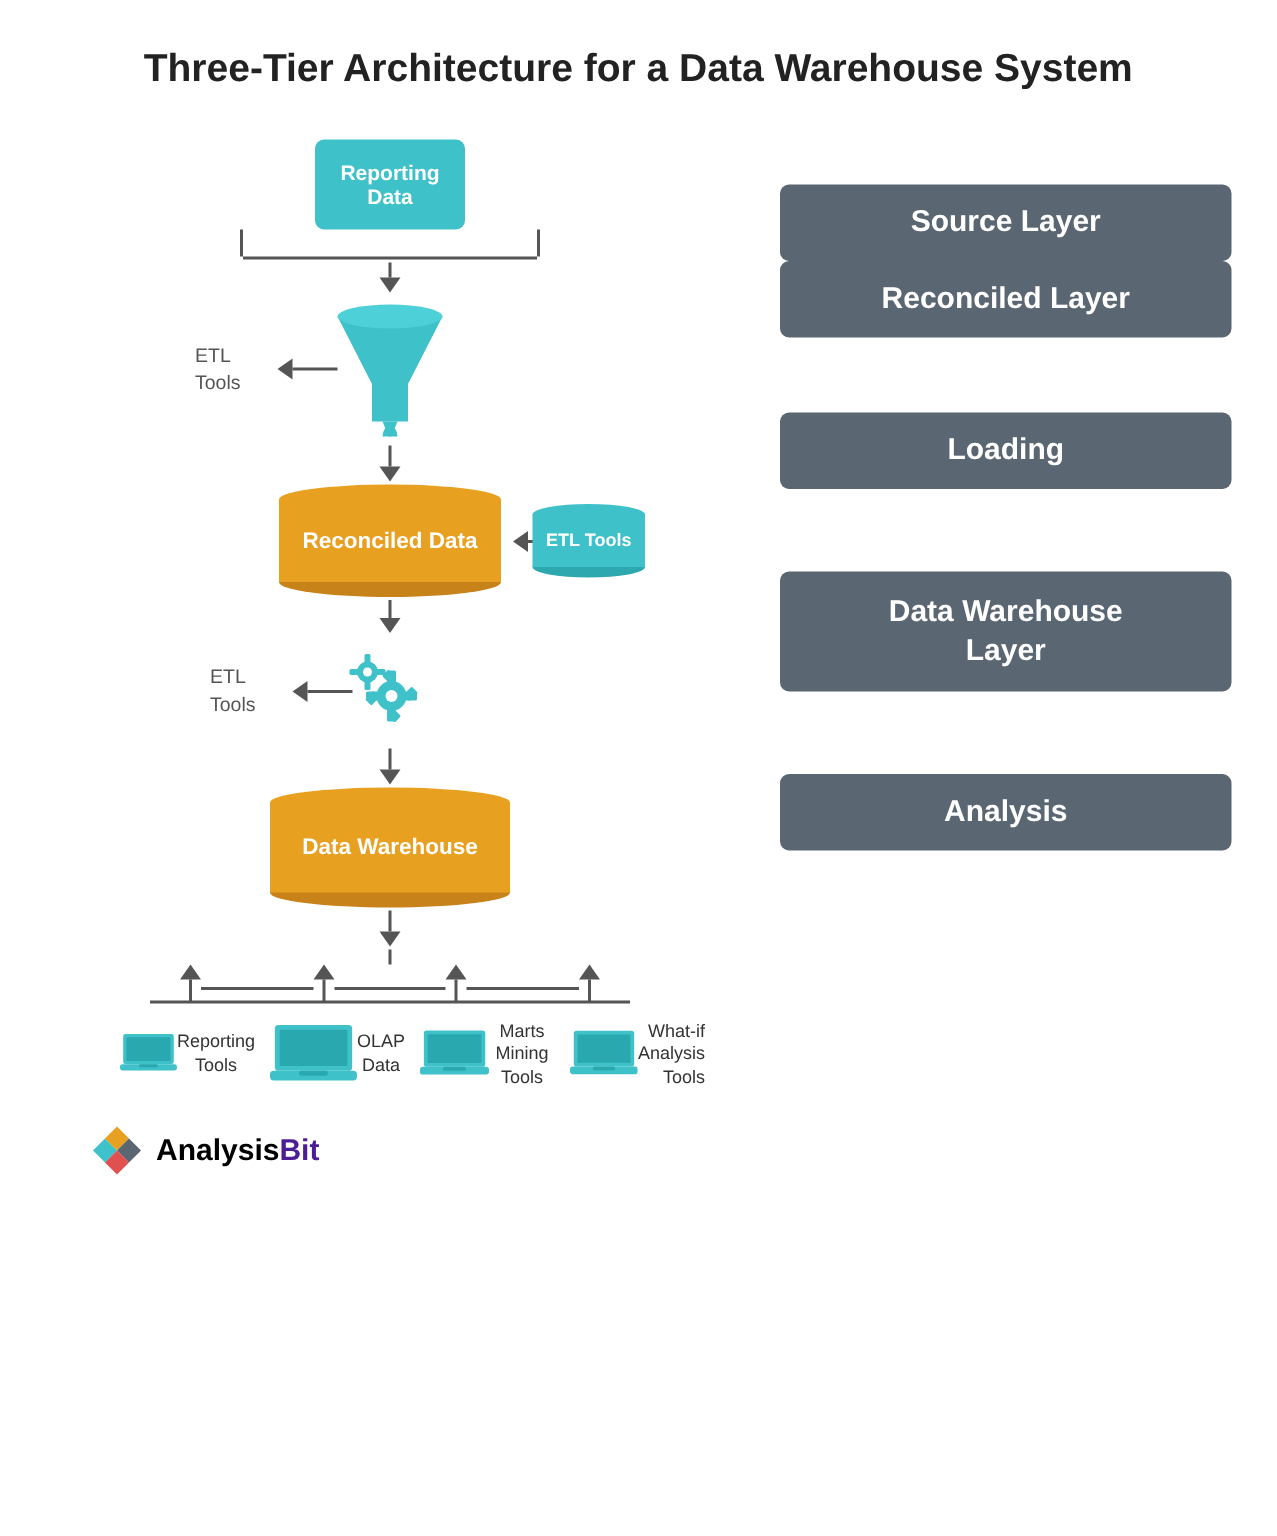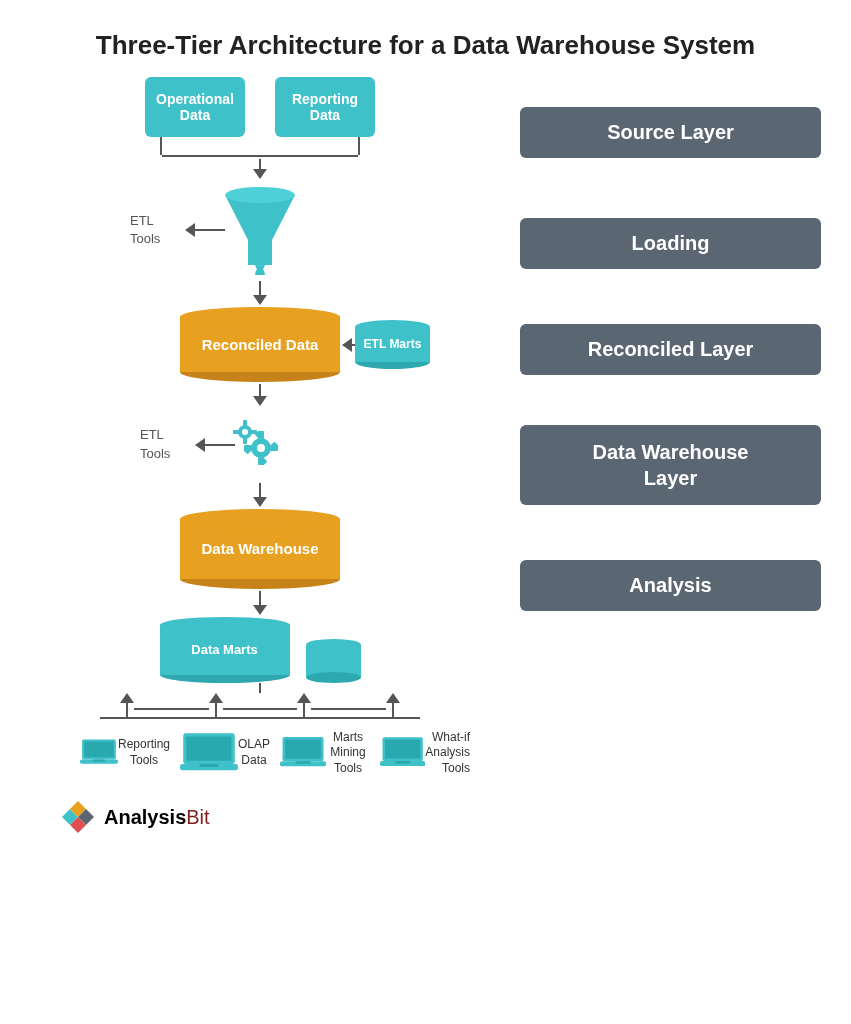--- a/index.html
+++ b/index.html
@@ -16,21 +16,21 @@
       padding: 20px 30px 30px 30px;
       display: flex;
       flex-direction: column;
       align-items: center;
     }
     .title {
       font-size: 26px;
       font-weight: 700;
       color: #222;
       text-align: center;
-      margin-bottom: 16px;
+      margin-bottom: 32px;
       margin-top: 10px;
     }
     .main-content {
       display: flex;
       width: 100%;
       gap: 0;
     }
     .diagram-col {
       flex: 0 0 460px;
       display: flex;
@@ -167,23 +167,20 @@
 
 <div class="page">
   <h1 class="title">Three-Tier Architecture for a Data Warehouse System</h1>
 
   <div class="main-content">
 
     <div class="diagram-col">
 
       <div class="source-row" style="margin-bottom:0;">
         <div class="source-box">
-          <span>Operational Data</span>
-        </div>
-        <div class="source-box">
           <span>Reporting Data</span>
         </div>
       </div>
 
       <div style="display:flex; align-items:flex-start; width:230px; margin:0 auto;">
 
         <div style="display:flex; flex-direction:column; align-items:center; margin-left:15px;">
           <div class="v-line" style="height:18px;"></div>
         </div>
         <div class="h-line" style="flex:1; margin-top:18px;"></div>
@@ -217,40 +214,40 @@
         </svg>
       </div>
 
       <div class="arrow-down">
         <div class="arrow-line" style="height:14px;"></div>
         <div class="arrow-head"></div>
       </div>
 
       <div style="position:relative; width:340px; display:flex; align-items:center; justify-content:center;">
 
-        <div style="width:160px;">
+        <div style="width:148px;">
 
           <div style="background:#e8a020; height:20px; border-radius:50%; width:100%; position:relative; z-index:2;"></div>
           <div style="background:#e8a020; height:55px; margin-top:-10px; display:flex; align-items:center; justify-content:center; position:relative; z-index:1;">
             <span style="color:#fff; font-weight:600; font-size:15px; text-align:center; line-height:1.3; z-index:3; position:relative;">Reconciled
 Data</span>
           </div>
           <div style="background:#c8821a; height:20px; border-radius:50%; width:100%; margin-top:-10px;"></div>
         </div>
 
         <div style="position:absolute; right:60px; display:flex; align-items:center;">
           <div class="arrow-left-head"></div>
           <div style="width:18px; height:2px; background:#555;"></div>
         </div>
 
         <div style="position:absolute; right:0; width:75px;">
           <div style="background:#3fc1c9; height:14px; border-radius:50%; width:100%; position:relative; z-index:2;"></div>
           <div style="background:#3fc1c9; height:35px; margin-top:-7px; display:flex; align-items:center; justify-content:center; position:relative; z-index:1;">
             <span style="color:#fff; font-weight:600; font-size:12px; text-align:center; line-height:1.2; position:relative; z-index:3;">ETL
-Marts</span>
+Tools</span>
           </div>
           <div style="background:#2ea8af; height:14px; border-radius:50%; width:100%; margin-top:-7px;"></div>
         </div>
       </div>
 
       <div class="arrow-down">
         <div class="arrow-line" style="height:12px;"></div>
         <div class="arrow-head"></div>
       </div>
 
@@ -300,37 +297,20 @@
 Warehouse</span>
         </div>
         <div style="background:#c8821a; height:20px; border-radius:50%; width:100%; margin-top:-10px;"></div>
       </div>
 
       <div class="arrow-down">
         <div class="arrow-line" style="height:14px;"></div>
         <div class="arrow-head"></div>
       </div>
 
-      <div class="marts-row">
-
-        <div style="width:130px;">
-          <div style="background:#3fc1c9; height:16px; border-radius:50%; width:100%; position:relative; z-index:2;"></div>
-          <div style="background:#3fc1c9; height:50px; margin-top:-8px; display:flex; align-items:center; justify-content:center; position:relative; z-index:1;">
-            <span style="color:#fff; font-weight:600; font-size:13px; text-align:center; line-height:1.3; z-index:3; position:relative;">Data
-Marts</span>
-          </div>
-          <div style="background:#2ea8af; height:16px; border-radius:50%; width:100%; margin-top:-8px;"></div>
-        </div>
-
-        <div style="width:55px; margin-bottom:0;">
-          <div style="background:#3fc1c9; height:11px; border-radius:50%; width:100%; position:relative; z-index:2;"></div>
-          <div style="background:#3fc1c9; height:32px; margin-top:-5px;"></div>
-          <div style="background:#2ea8af; height:11px; border-radius:50%; width:100%; margin-top:-5px;"></div>
-        </div>
-      </div>
 
       <div style="width:340px; display:flex; flex-direction:column; align-items:center; margin:0 auto;">
 
         <div class="v-line" style="height:10px;"></div>
 
         <div style="display:flex; align-items:flex-end; width:320px;">
 
           <div style="display:flex; flex-direction:column; align-items:center; margin-left:20px;">
             <div style="width:0;height:0;border-left:7px solid transparent;border-right:7px solid transparent;border-bottom:10px solid #555;"></div>
             <div class="v-line" style="height:15px;"></div>
@@ -404,36 +384,36 @@
 Analysis
 Tools</span>
         </div>
       </div>
 
     </div>
 
     <div class="labels-col">
       <div style="display:flex; flex-direction:column; gap:0; height:100%;">
 
-        <div style="padding-top: 20px; margin-bottom: 60px;">
+        <div style="padding-top: 20px; ">
           <div class="layer-label">
             <span>Source Layer</span>
           </div>
         </div>
 
+
+        <div style="margin-bottom: 50px;">
+          <div class="layer-label">
+            <span>Reconciled Layer</span>
+          </div>
+        </div>
 
         <div style="margin-bottom: 55px;">
           <div class="layer-label">
             <span>Loading</span>
-          </div>
-        </div>
-
-        <div style="margin-bottom: 50px;">
-          <div class="layer-label">
-            <span>Reconciled Layer</span>
           </div>
         </div>
 
         <div style="margin-bottom: 55px;">
           <div class="layer-label" style="white-space:normal; line-height:1.3; padding:14px 20px;">
             <span style="white-space:pre-line;">Data Warehouse
 Layer</span>
           </div>
         </div>
 
@@ -452,17 +432,17 @@
     <svg class="diamond-logo" width="36" height="36" viewBox="0 0 36 36">
 
       <polygon points="8,18 18,4 28,18 18,32" fill="none" stroke="#e8a020" stroke-width="0"></polygon>
 
       <polygon points="2,18 10,10 18,18 10,26" fill="#3fc1c9"></polygon>
       <polygon points="10,10 18,2 26,10 18,18" fill="#e8a020"></polygon>
       <polygon points="18,18 26,10 34,18 26,26" fill="#5a6672"></polygon>
       <polygon points="10,26 18,18 26,26 18,34" fill="#e05050"></polygon>
     </svg>
     <span style="font-size:20px;">
-      <strong>Analysis</strong><span style="color:#7f1d1d; font-weight:400;">Bit</span>
+      <strong>Analysis</strong><span style="color:#4c1d95; font-weight:700;">Bit</span>
     </span>
   </div>
 
 </div>
 
 </body></html>

